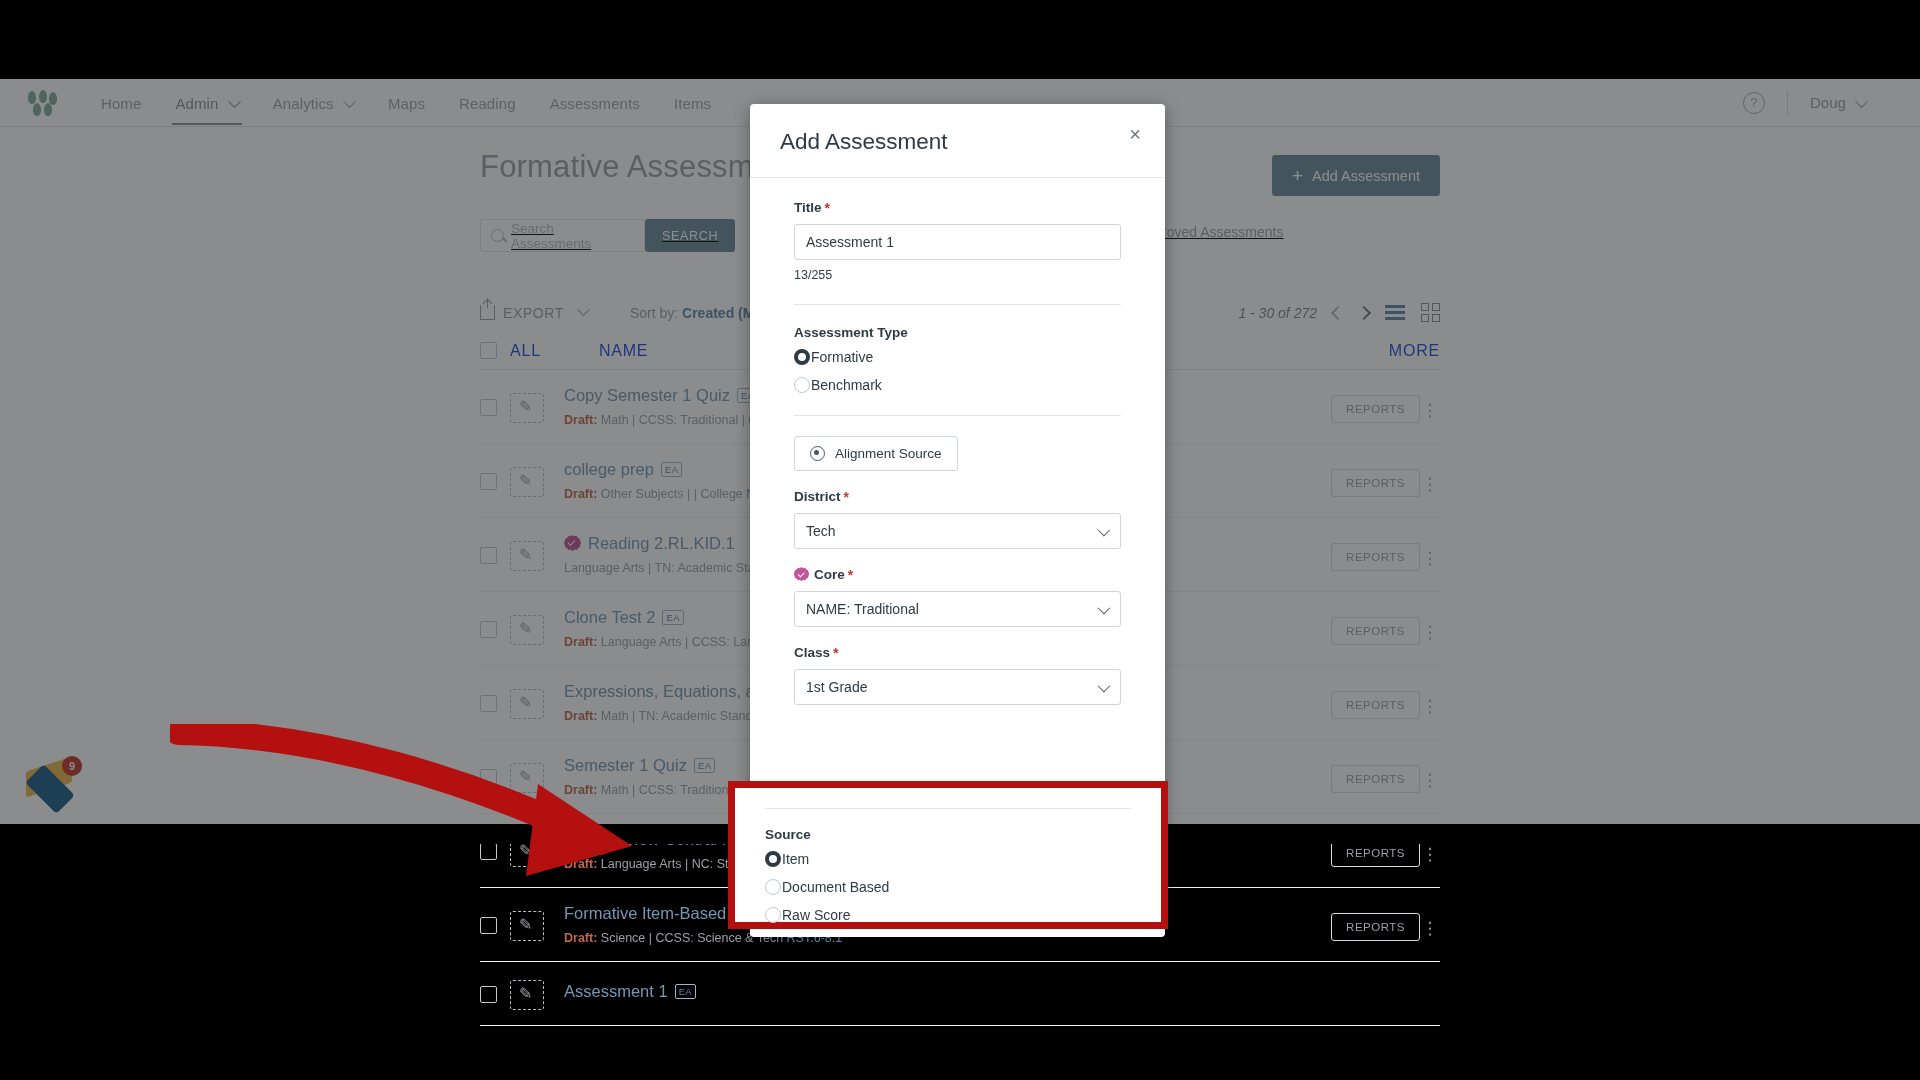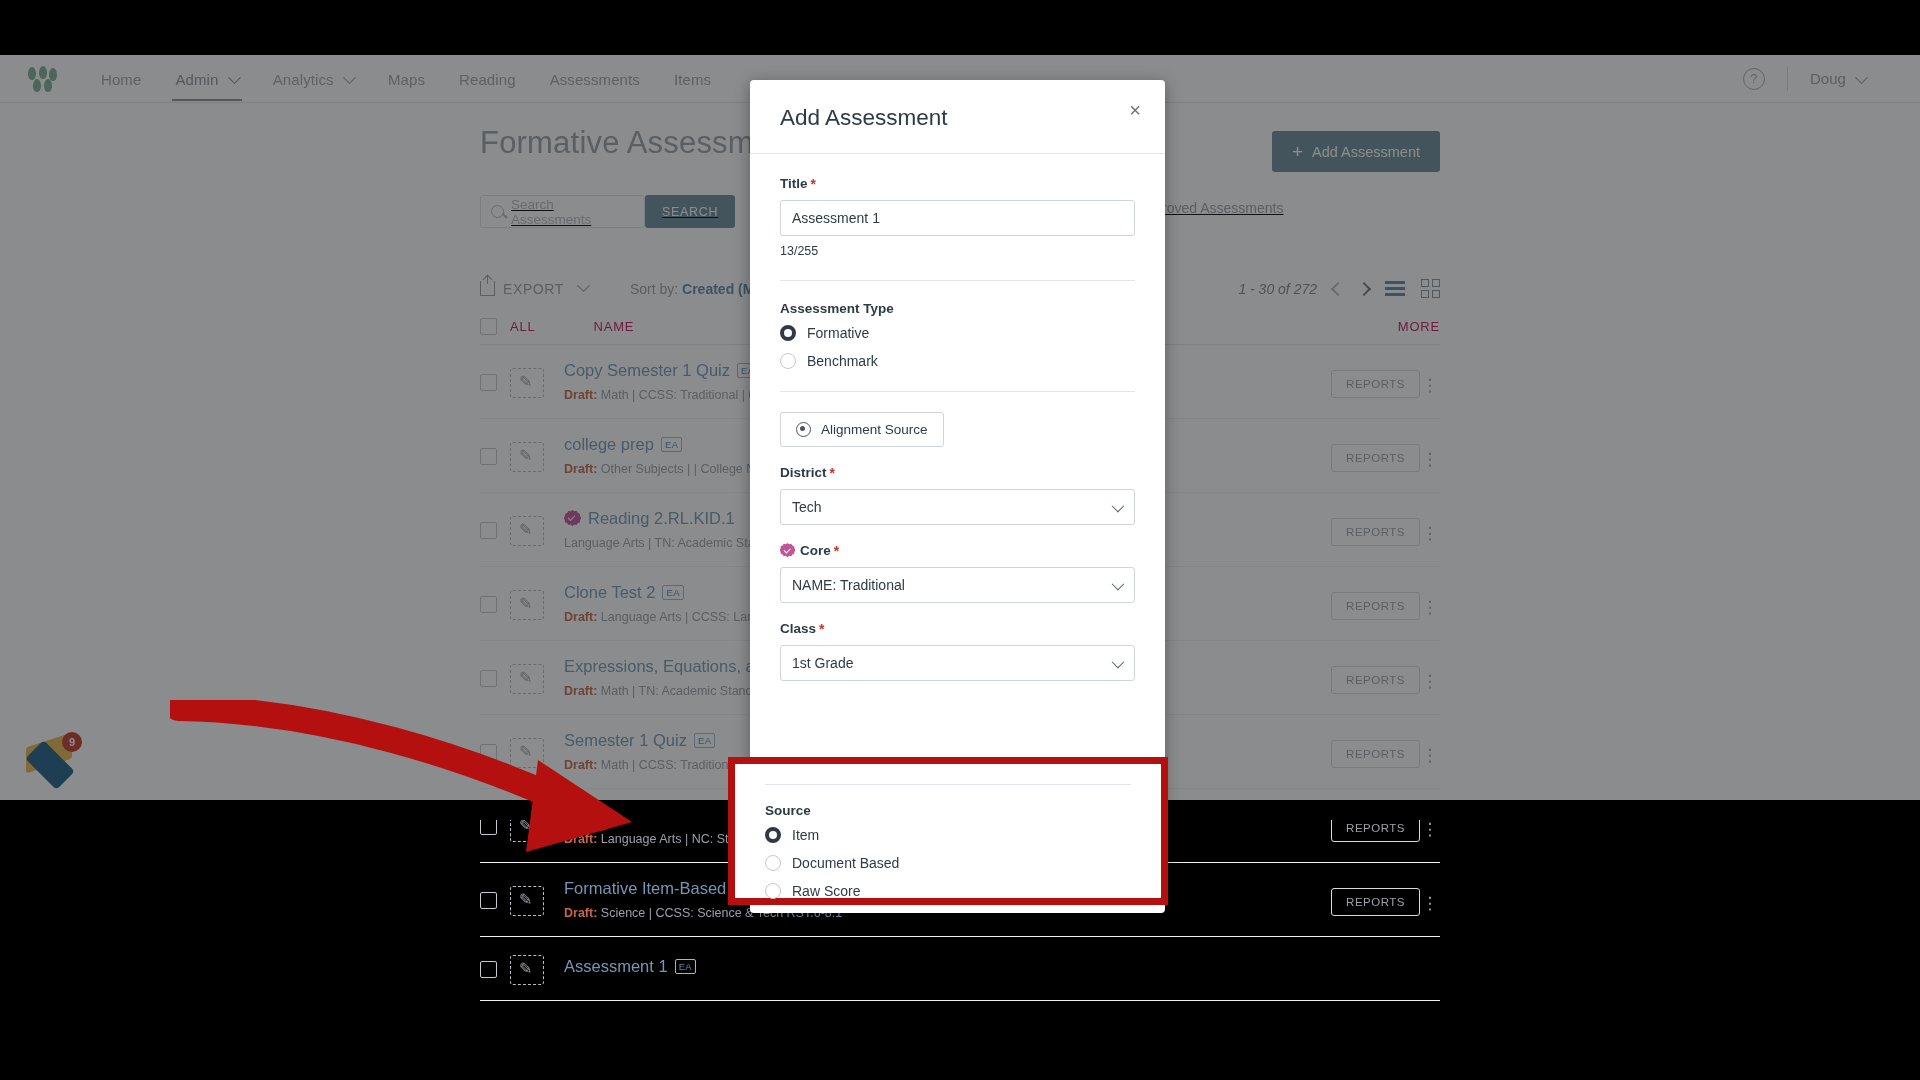--- a/index.html
+++ b/index.html
@@ -2,21 +2,21 @@
 <html><head>
 <meta charset="utf-8">
 <style>
   * { box-sizing: border-box; margin: 0; padding: 0; }
   html, body {
     width: 1920px; height: 1080px;
     font-family: "Liberation Sans", sans-serif;
     background: #000;
     overflow: hidden;
   }
-  #root { position: relative; width: 1920px; height: 820px; background: #ffffff; }
+  #root { position: relative; width: 1920px; height: 820px; background: #ffffff; margin-top: 24px; }
 
   
   .app { position:absolute; inset:0; background:#ffffff; }
 
   .topnav {
     position: absolute; top: 55px; left: 0; right: 0; height: 48px;
     background: #ffffff; border-bottom: 1px solid #e3e6e8;
     display: flex; align-items: center; padding: 0 28px;
   }
   .logo { width: 30px; height: 26px; position: relative; margin-right: 26px; flex: none; }
@@ -97,21 +97,21 @@
   .arrow-l, .arrow-r { width:10px; height:10px; border-right:2px solid #b7bdc2; border-bottom:2px solid #b7bdc2; }
   .arrow-l { transform: rotate(135deg); }
   .arrow-r { transform: rotate(-45deg); border-color:#6f777d; }
   .viewicon { display:flex; gap:3px; flex-direction:column; }
   .viewicon span{ display:block; width:20px; height:3px; background:#5c87a8; }
   .gridicon { display:grid; grid-template-columns:8px 8px; gap:3px; }
   .gridicon span{ width:8px; height:8px; border:1.6px solid #8a9299; display:block;}
 
   .listhead {
     margin-top: 20px; border-bottom:1px solid #e6e9eb; padding-bottom:9px;
-    display:flex; align-items:center; font-size:13px; color:#be185d; letter-spacing:.8px;
+    display:flex; font-size:16px; color:#1d4ed8; letter-spacing:.8px;
   }
   .ckbox { width:17px; height:17px; border:1.5px solid #c3c9cd; border-radius:2px; margin-right:13px; flex:none;}
   .row {
     display:flex; align-items:center; padding: 16px 0 15px; border-bottom:1px solid #eef0f1;
   }
   .row .thumb {
     width:34px; height:30px; border:1.4px dashed #b9bfc4; border-radius:3px; margin: 2px 20px 0 0;
     position:relative; flex:none;
   }
   .row .thumb:after{ content:"\270E"; position:absolute; left:8px; top:3px; font-size:16px; color:#9aa1a7;}
@@ -149,31 +149,31 @@
     border-radius: 4px; box-shadow: 0 3px 16px rgba(0,0,0,.35);
   }
   .modal-head {
     padding: 25px 30px 22px; border-bottom:1px solid #e6e9eb; position:relative;
   }
   .modal-title { font-size: 22.5px; color:#2e3b47; font-weight:400; }
   .modal-close {
     position:absolute; right: 18px; top: 18px; font-size:20px; color:#6a737c; line-height:1;
     width:24px; height:24px; display:flex; align-items:center; justify-content:center;
   }
-  .modal-body { padding: 22px 30px 4px; }
+  .modal-body { padding: 22px 44px 4px; }
   .flabel { font-size:13.5px; font-weight:700; color:#2e3b47; margin-bottom:9px; display:flex; align-items:center; gap:3px;}
   .req { color:#c0392b; font-size:14px; line-height:1; }
   .finput {
     width:100%; height:36px; border:1px solid #cfd5da; border-radius:3px;
     padding: 0 11px; font-size:14px; color:#2e3b47; background:#fff;
     font-family:"Liberation Sans", sans-serif;
   }
   .counter { font-size:12.5px; color:#2e3b47; margin-top:8px; font-weight:400; }
   .hr { height:1px; background:#e3e6e8; margin: 22px 0 20px; }
-  .radio-row { display:flex; align-items:center; gap:11px; margin-bottom:12px; }
+  .radio-row { display:flex; align-items:center; gap:1px; margin-bottom:12px; }
   .radio {
     width:16px; height:16px; border-radius:50%; border:1.6px solid #c3c9cd; flex:none; background:#fff;
   }
   .radio.on { border:4.5px solid #2e3b47; }
   .radio-row span { font-size:14px; color:#2e3b47; }
   .align-btn {
     border:1px solid #cfd5da; border-radius:3px; background:#fff; color:#2e3b47;
     font-size:13.5px; padding: 9px 15px; display:inline-flex; align-items:center; gap:10px;
     font-family:"Liberation Sans", sans-serif;
   }

